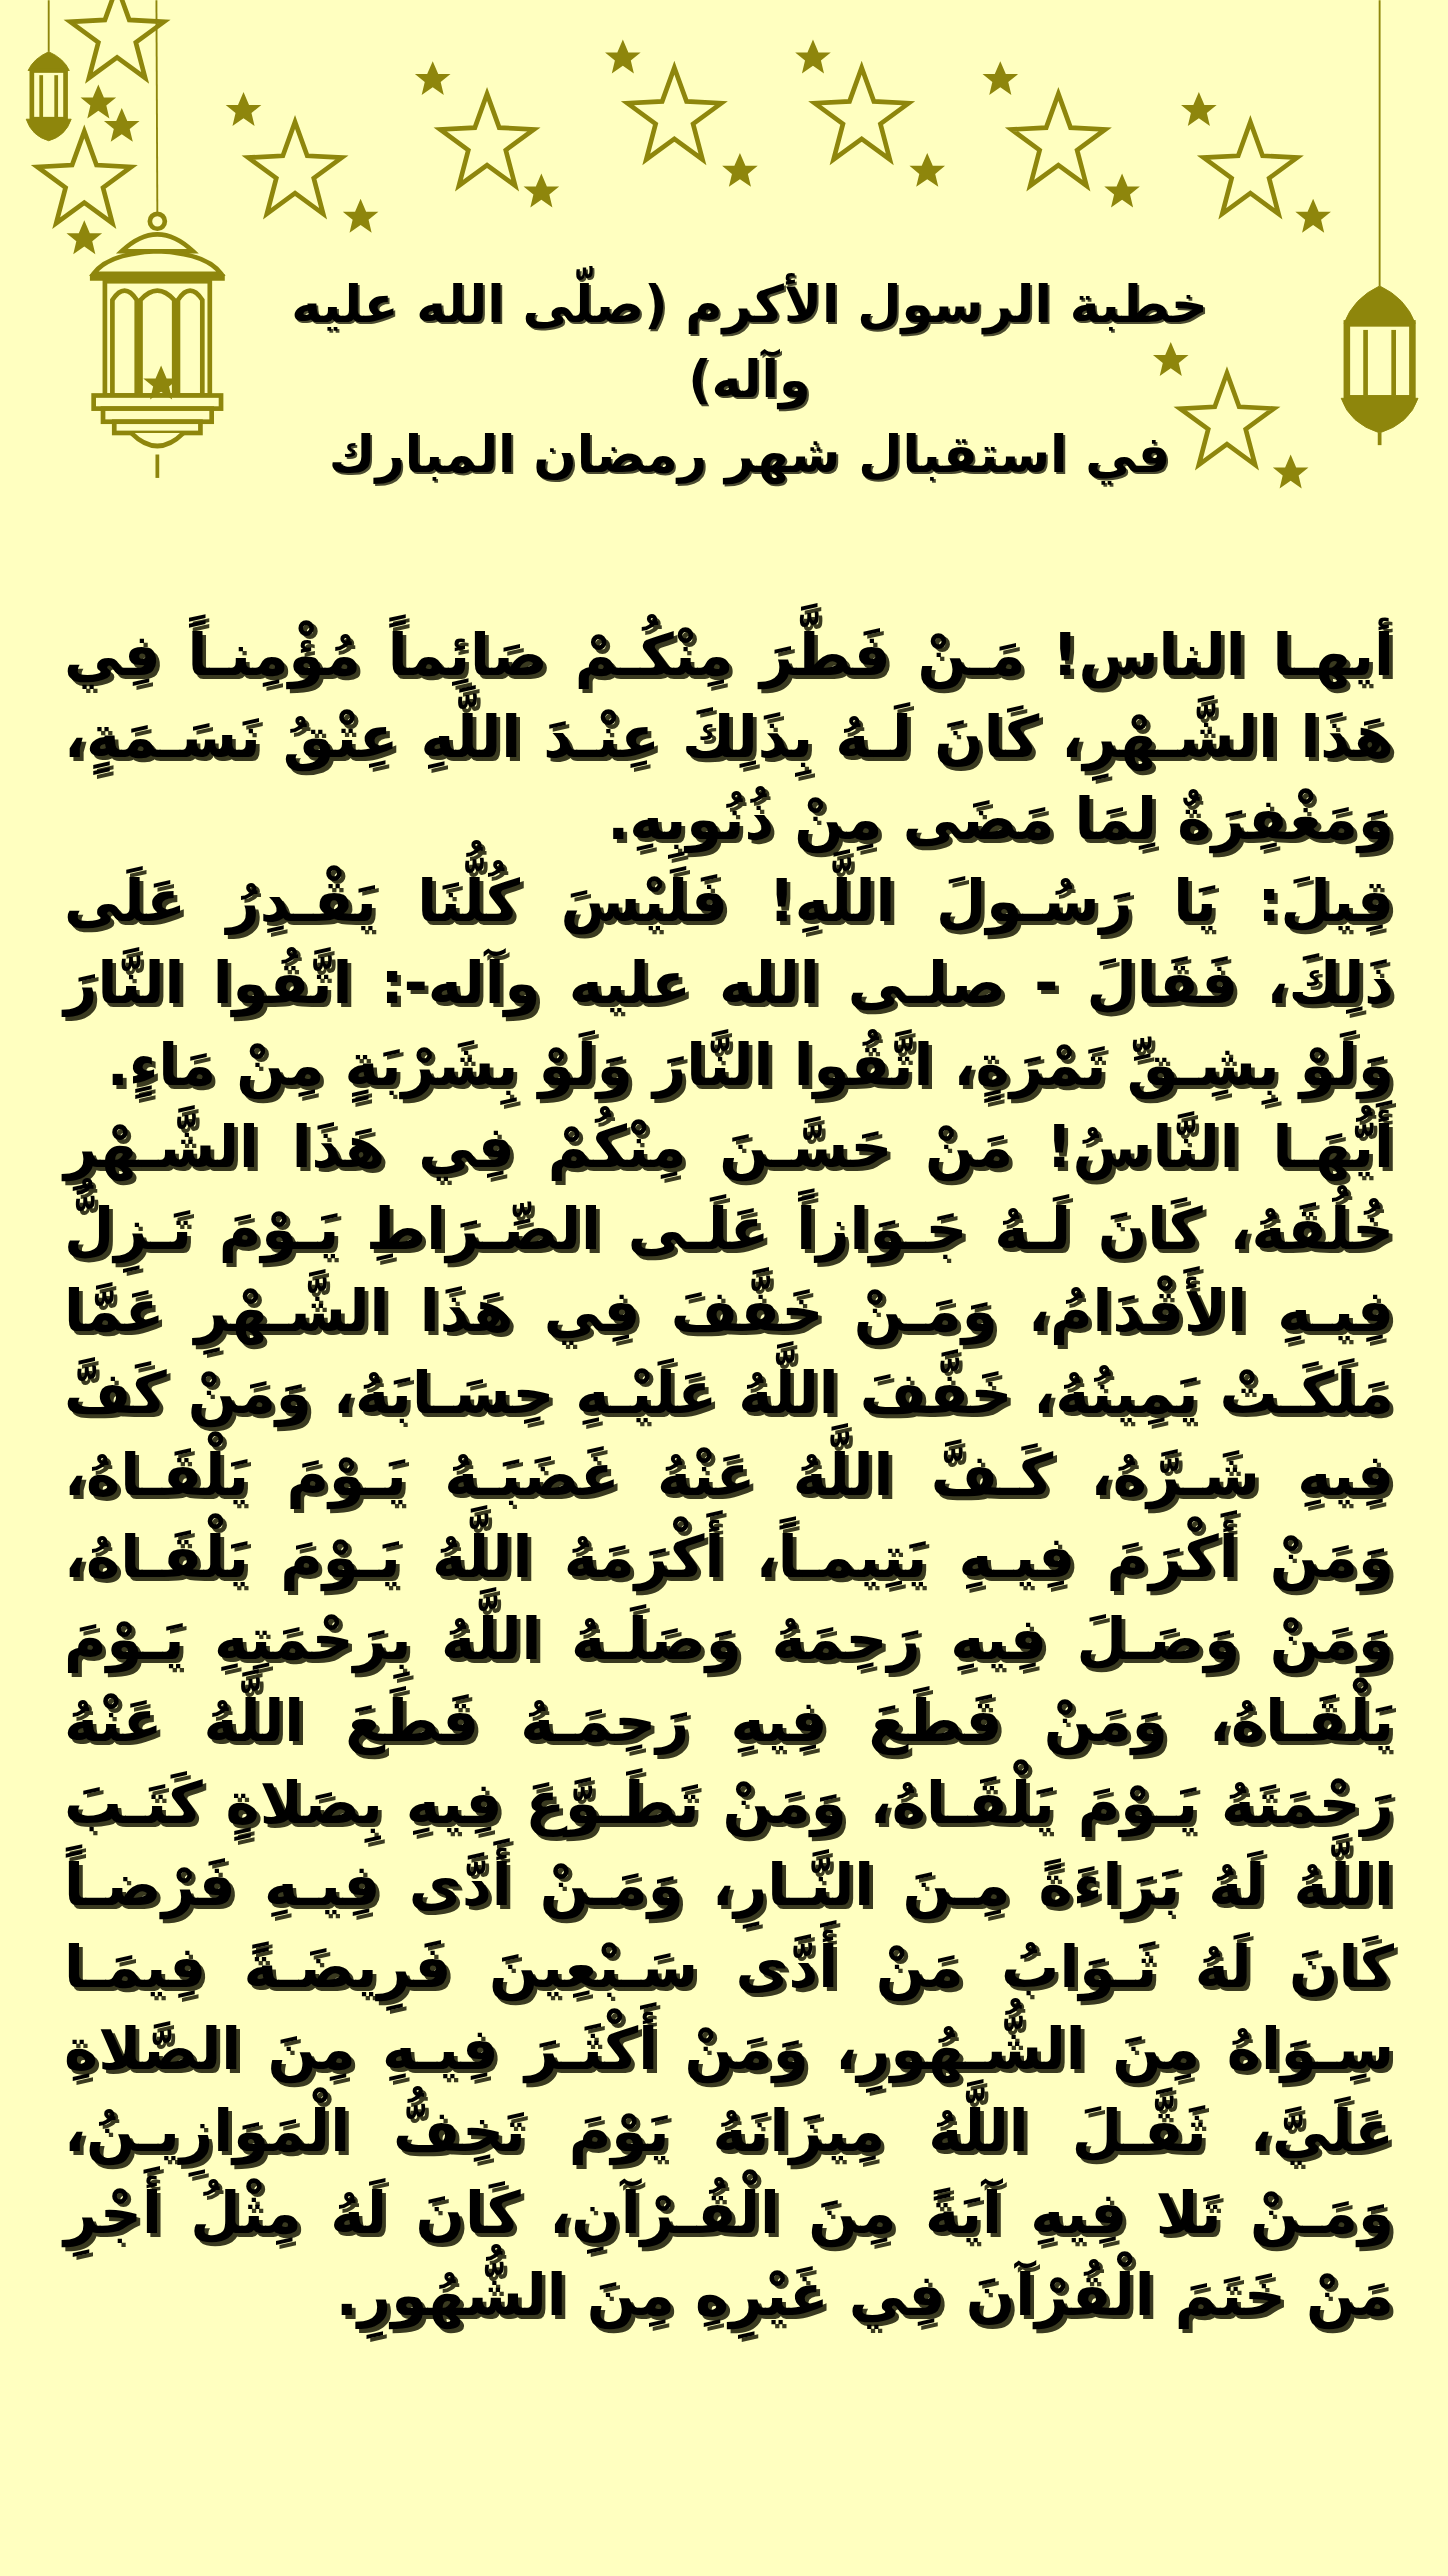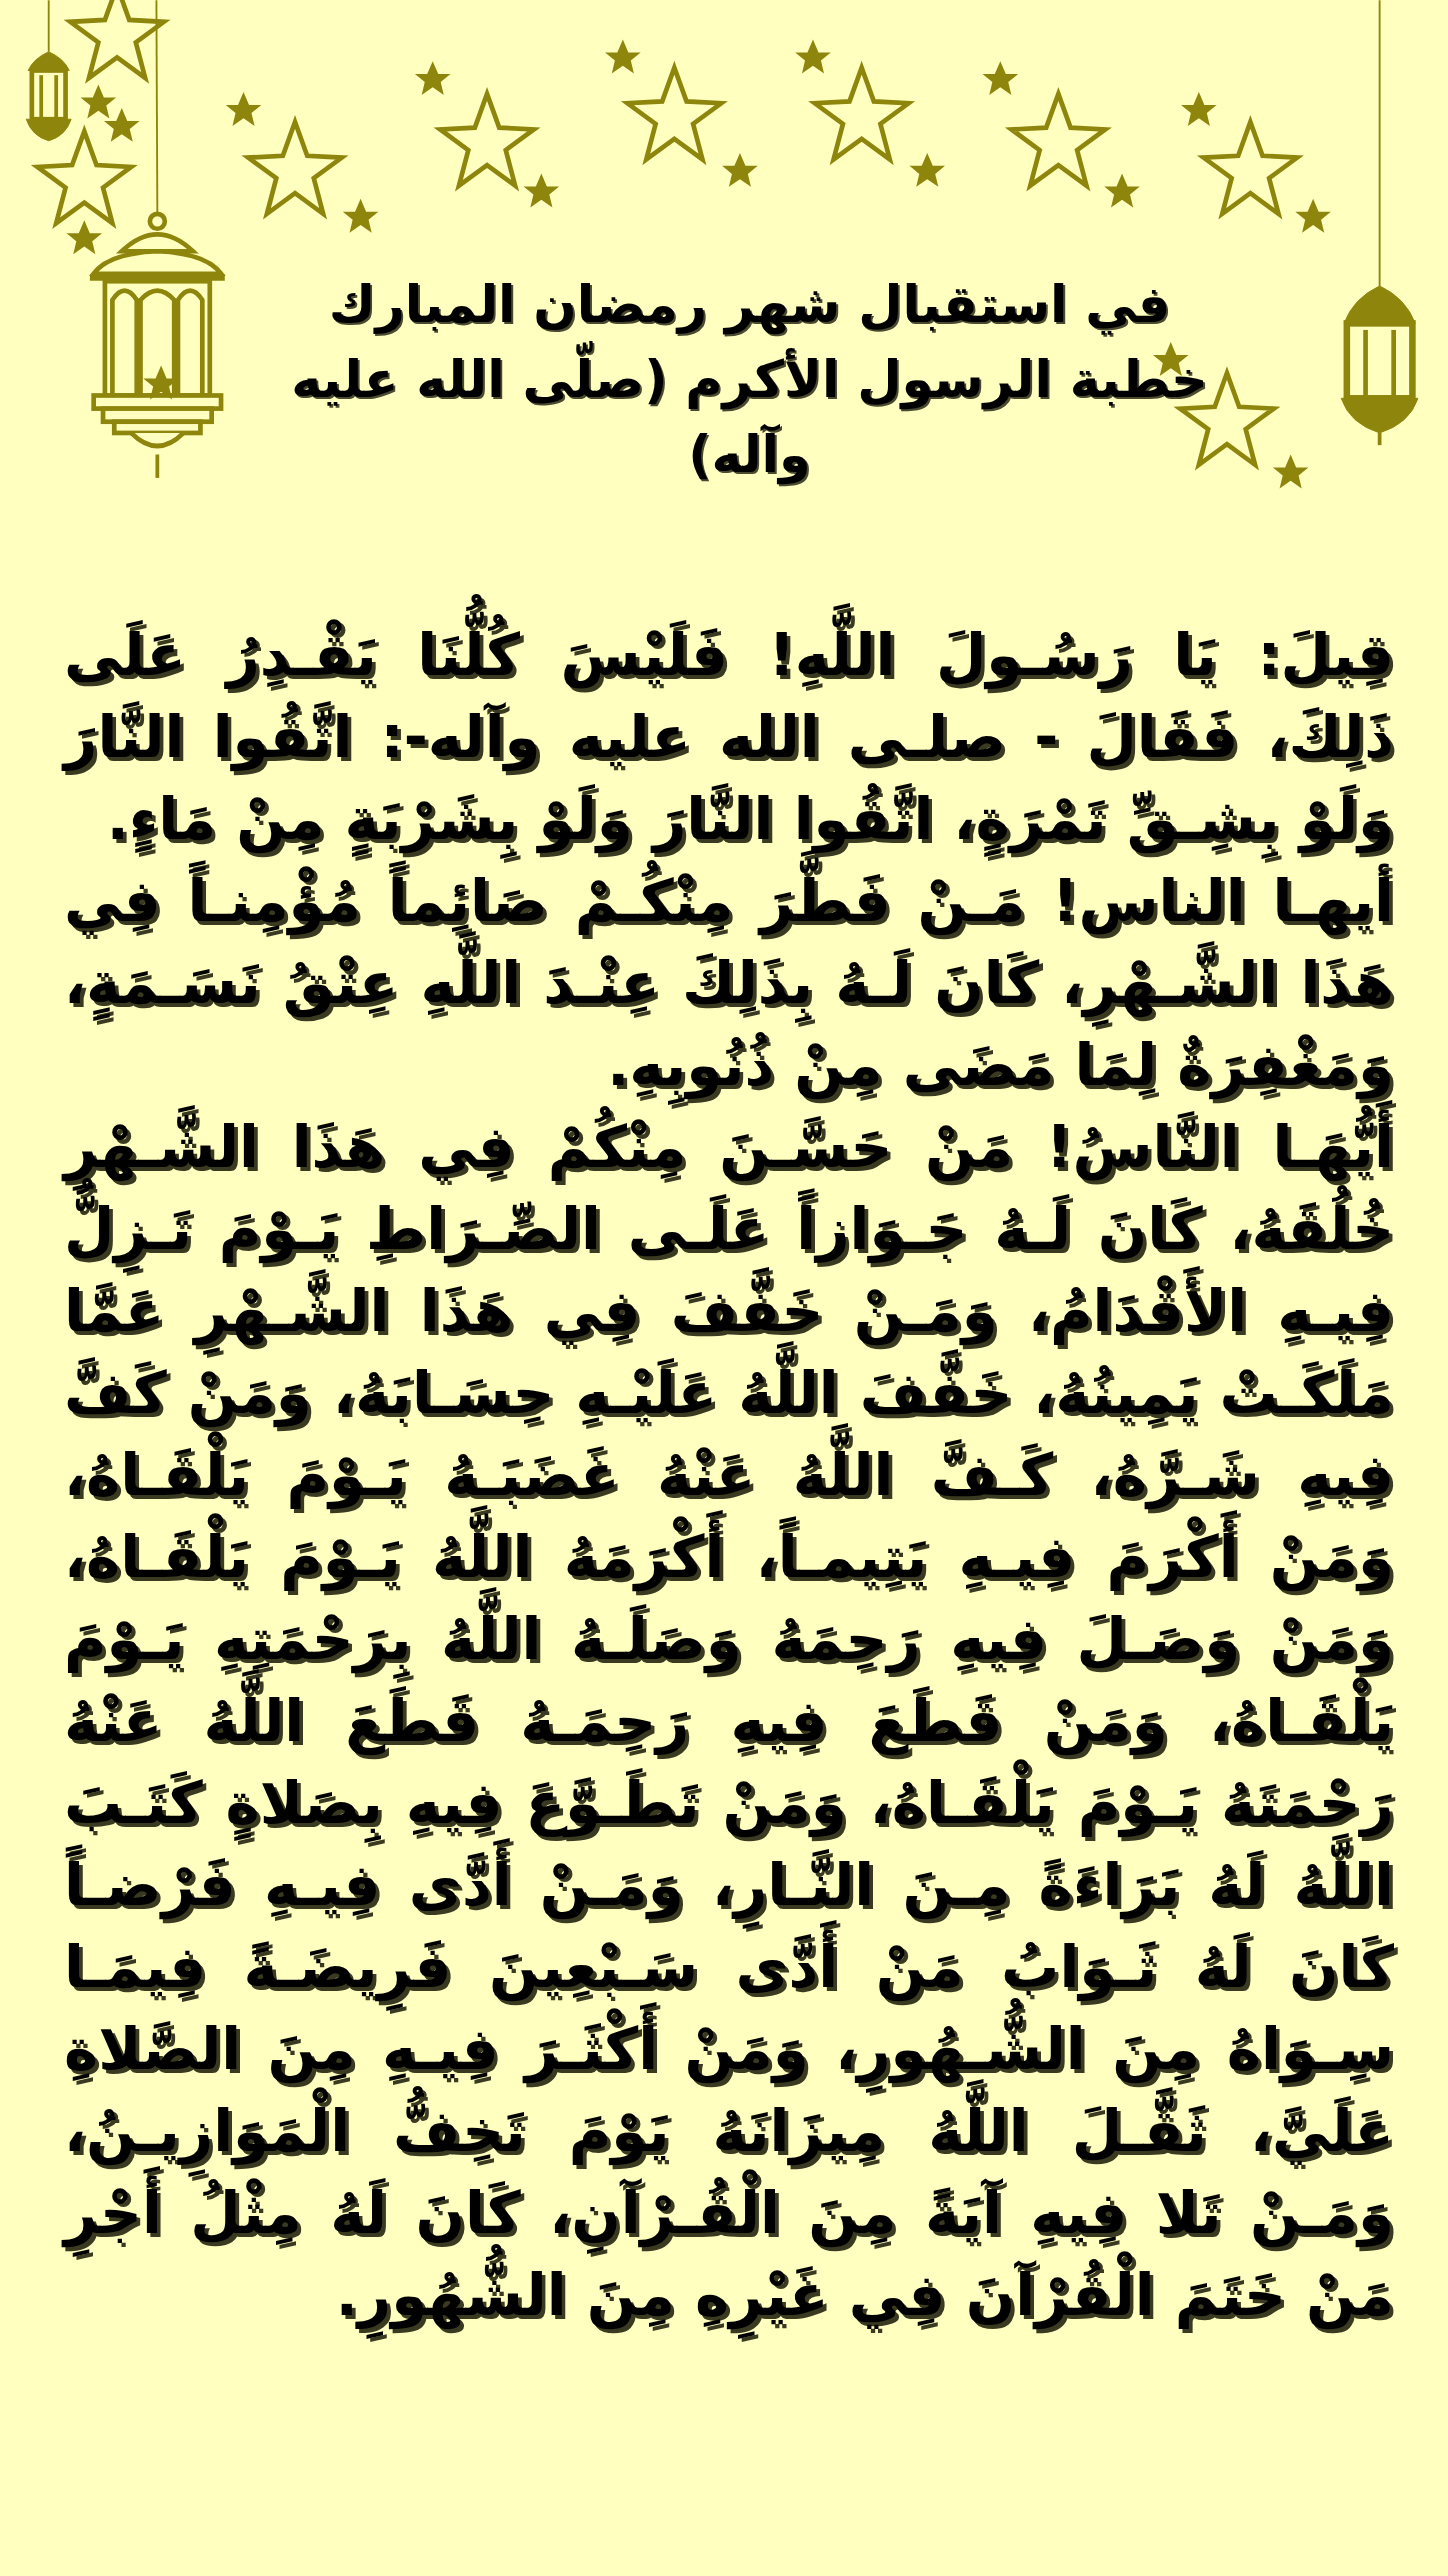--- a/index.html
+++ b/index.html
@@ -139,22 +139,22 @@
     <path d="M1473,305 Q1445,318 1435,345 L1511,345 Q1501,318 1473,305 Z"></path>
     <rect x="1438" y="345" width="70" height="80" fill="none" stroke-width="7"></rect>
     <line x1="1458" y1="352" x2="1458" y2="422" stroke-width="5"></line>
     <line x1="1488" y1="352" x2="1488" y2="422" stroke-width="5"></line>
     <path d="M1432,425 L1514,425 Q1505,452 1473,462 Q1441,452 1432,425 Z"></path>
     <line x1="1473" y1="462" x2="1473" y2="475" stroke-width="4"></line>
   </g>
 </svg>
 
 <div class="title-block">
+  <span class="title-line">خطبة الرسول الأكرم (صلّى الله عليه وآله)</span>
   <span class="title-line">في استقبال شهر رمضان المبارك</span>
-  <span class="title-line">خطبة الرسول الأكرم (صلّى الله عليه وآله)</span>
 </div>
 
 <div class="body-text">
+  <p class="para"><span class="lead">أيهـا الناس!</span><span> مَـنْ فَطَّرَ مِنْكُـمْ صَائِماً مُؤْمِنـاً فِي هَذَا الشَّـهْرِ، كَانَ لَـهُ بِذَلِكَ عِنْـدَ اللَّهِ عِتْقُ نَسَـمَةٍ، وَمَغْفِرَةٌ لِمَا مَضَى مِنْ ذُنُوبِهِ.</span></p>
   <p class="para"><span>قِيلَ: يَا رَسُـولَ اللَّهِ! فَلَيْسَ كُلُّنَا يَقْـدِرُ عَلَى ذَلِكَ، فَقَالَ - صلـى الله عليه وآله-: اتَّقُوا النَّارَ وَلَوْ بِشِـقِّ تَمْرَةٍ، اتَّقُوا النَّارَ وَلَوْ بِشَرْبَةٍ مِنْ مَاءٍ.</span></p>
-  <p class="para"><span class="lead">أيهـا الناس!</span><span> مَـنْ فَطَّرَ مِنْكُـمْ صَائِماً مُؤْمِنـاً فِي هَذَا الشَّـهْرِ، كَانَ لَـهُ بِذَلِكَ عِنْـدَ اللَّهِ عِتْقُ نَسَـمَةٍ، وَمَغْفِرَةٌ لِمَا مَضَى مِنْ ذُنُوبِهِ.</span></p>
   <p class="para"><span class="lead">أَيُّهَـا النَّاسُ!</span><span> مَنْ حَسَّـنَ مِنْكُمْ فِي هَذَا الشَّـهْرِ خُلُقَهُ، كَانَ لَـهُ جَـوَازاً عَلَـى الصِّـرَاطِ يَـوْمَ تَـزِلُّ فِيـهِ الأَقْدَامُ، وَمَـنْ خَفَّفَ فِي هَذَا الشَّـهْرِ عَمَّا مَلَكَـتْ يَمِينُهُ، خَفَّفَ اللَّهُ عَلَيْـهِ حِسَـابَهُ، وَمَنْ كَفَّ فِيهِ شَـرَّهُ، كَـفَّ اللَّهُ عَنْهُ غَضَبَـهُ يَـوْمَ يَلْقَـاهُ، وَمَنْ أَكْرَمَ فِيـهِ يَتِيمـاً، أَكْرَمَهُ اللَّهُ يَـوْمَ يَلْقَـاهُ، وَمَنْ وَصَـلَ فِيهِ رَحِمَهُ وَصَلَـهُ اللَّهُ بِرَحْمَتِهِ يَـوْمَ يَلْقَـاهُ، وَمَنْ قَطَعَ فِيهِ رَحِمَـهُ قَطَعَ اللَّهُ عَنْهُ رَحْمَتَهُ يَـوْمَ يَلْقَـاهُ، وَمَنْ تَطَـوَّعَ فِيهِ بِصَلاةٍ كَتَـبَ اللَّهُ لَهُ بَرَاءَةً مِـنَ النَّـارِ، وَمَـنْ أَدَّى فِيـهِ فَرْضـاً كَانَ لَهُ ثَـوَابُ مَنْ أَدَّى سَـبْعِينَ فَرِيضَـةً فِيمَـا سِـوَاهُ مِنَ الشُّـهُورِ، وَمَنْ أَكْثَـرَ فِيـهِ مِنَ الصَّلاةِ عَلَيَّ، ثَقَّـلَ اللَّهُ مِيزَانَهُ يَوْمَ تَخِفُّ الْمَوَازِيـنُ، وَمَـنْ تَلا فِيهِ آيَةً مِنَ الْقُـرْآنِ، كَانَ لَهُ مِثْلُ أَجْرِ مَنْ خَتَمَ الْقُرْآنَ فِي غَيْرِهِ مِنَ الشُّهُورِ.</span></p>
 </div>
 
 
 </body></html>

